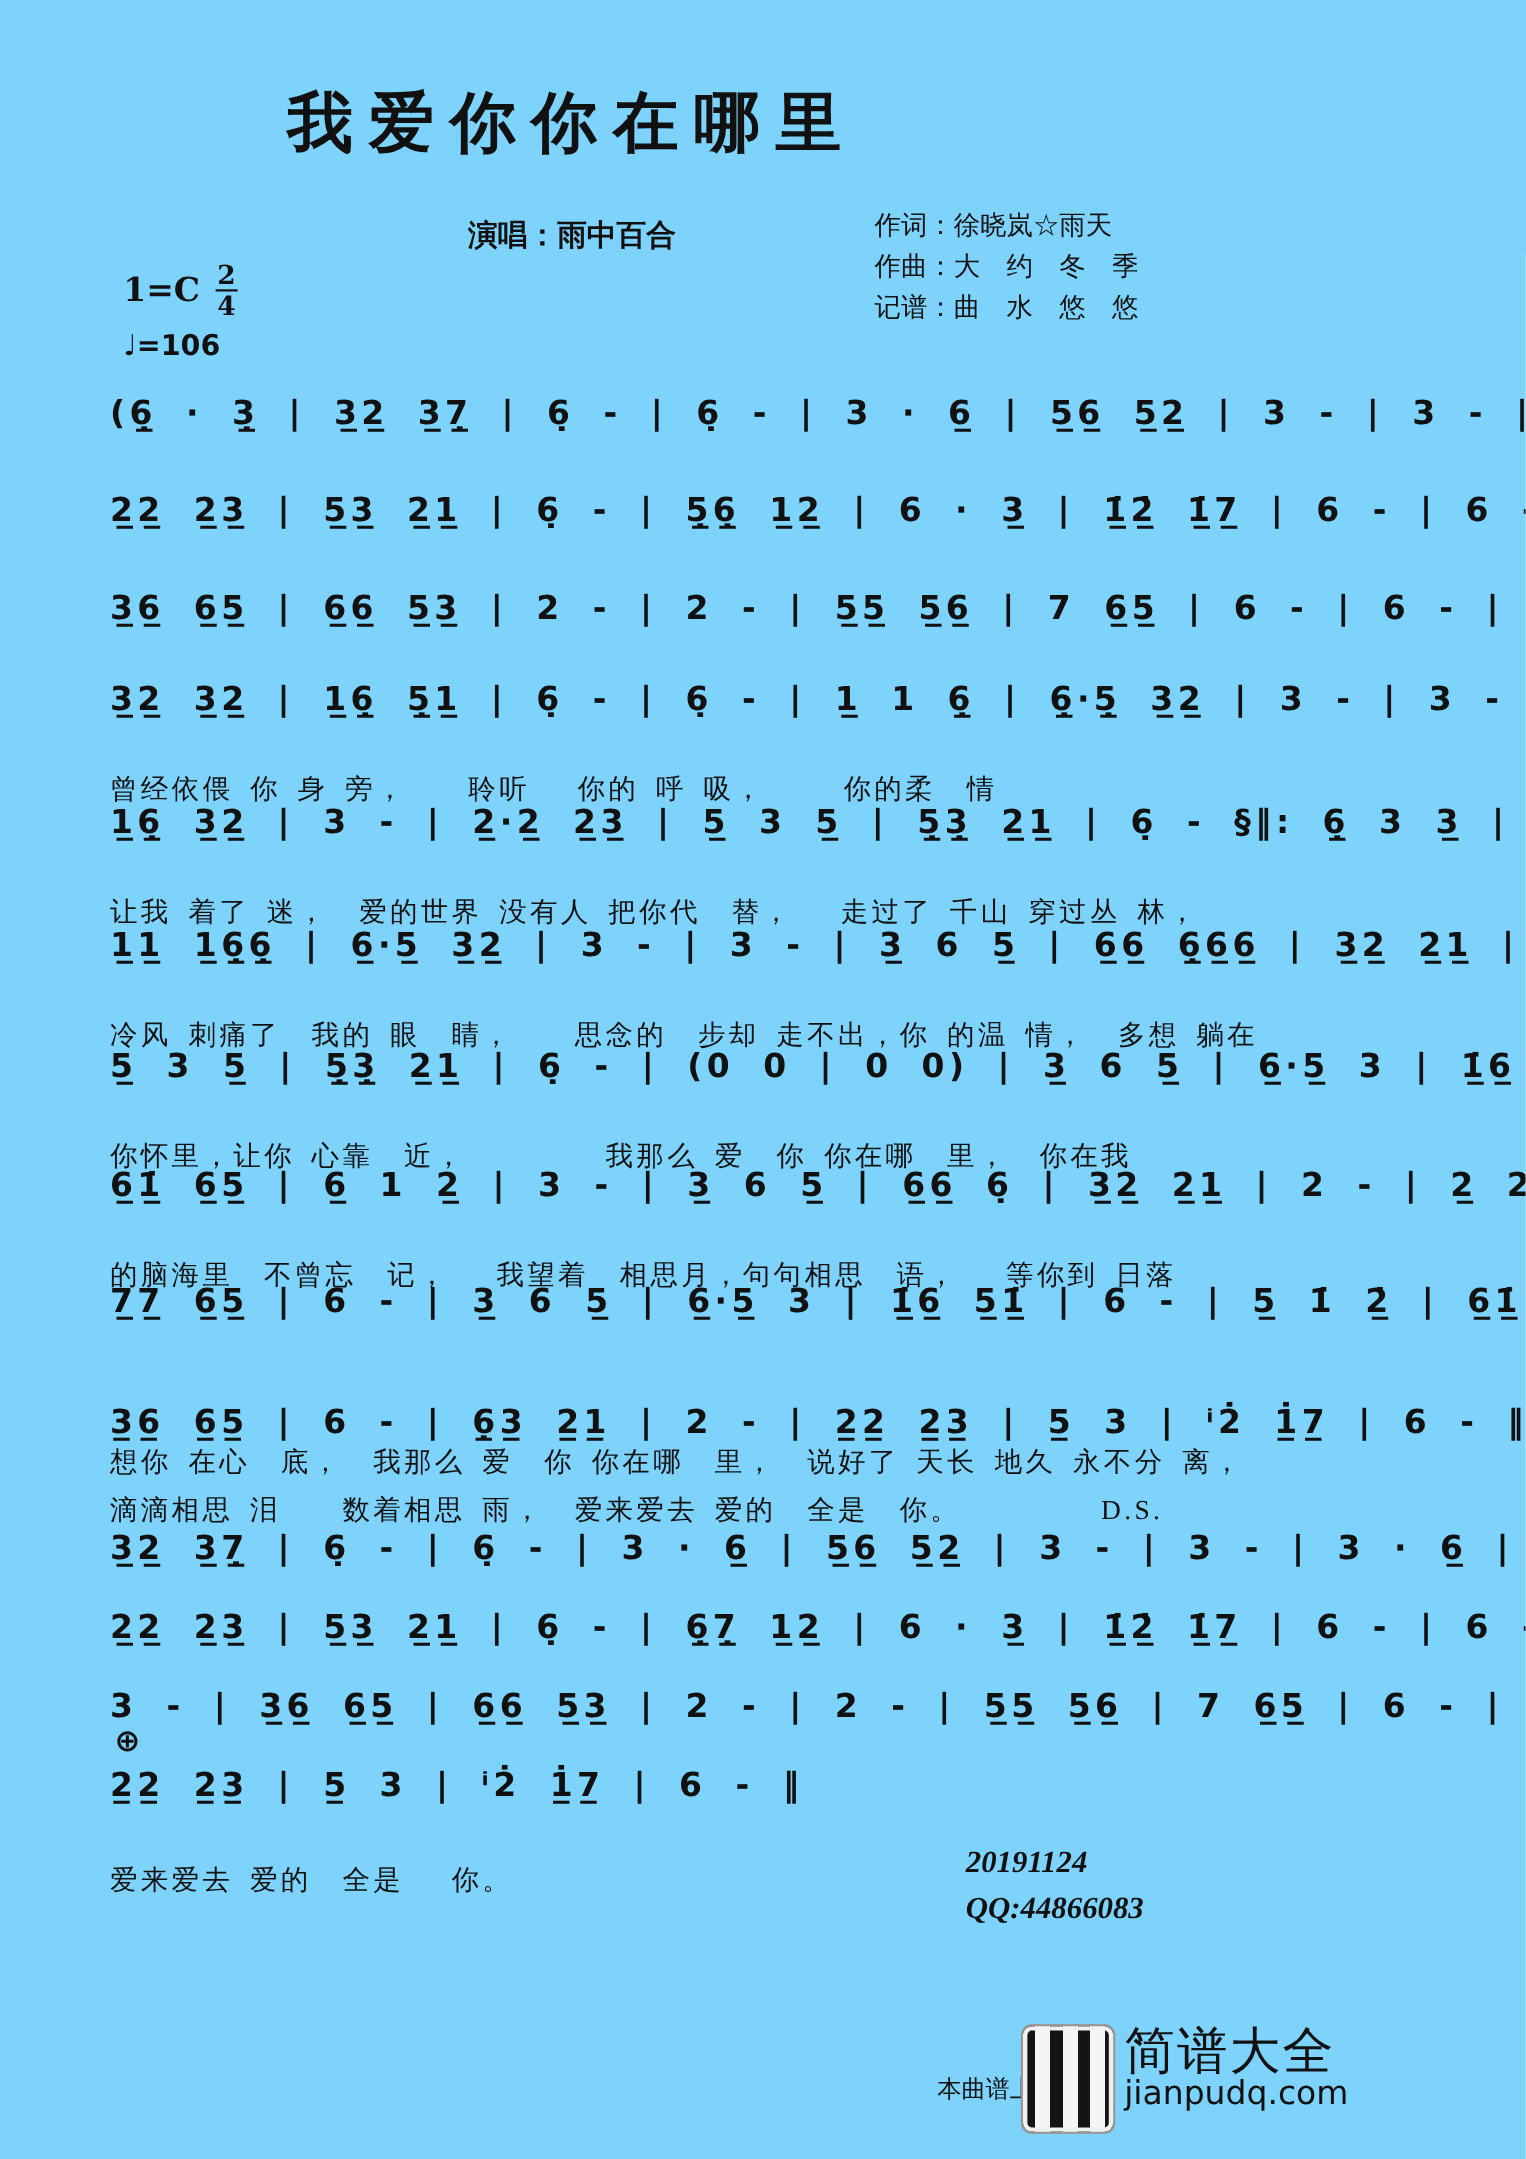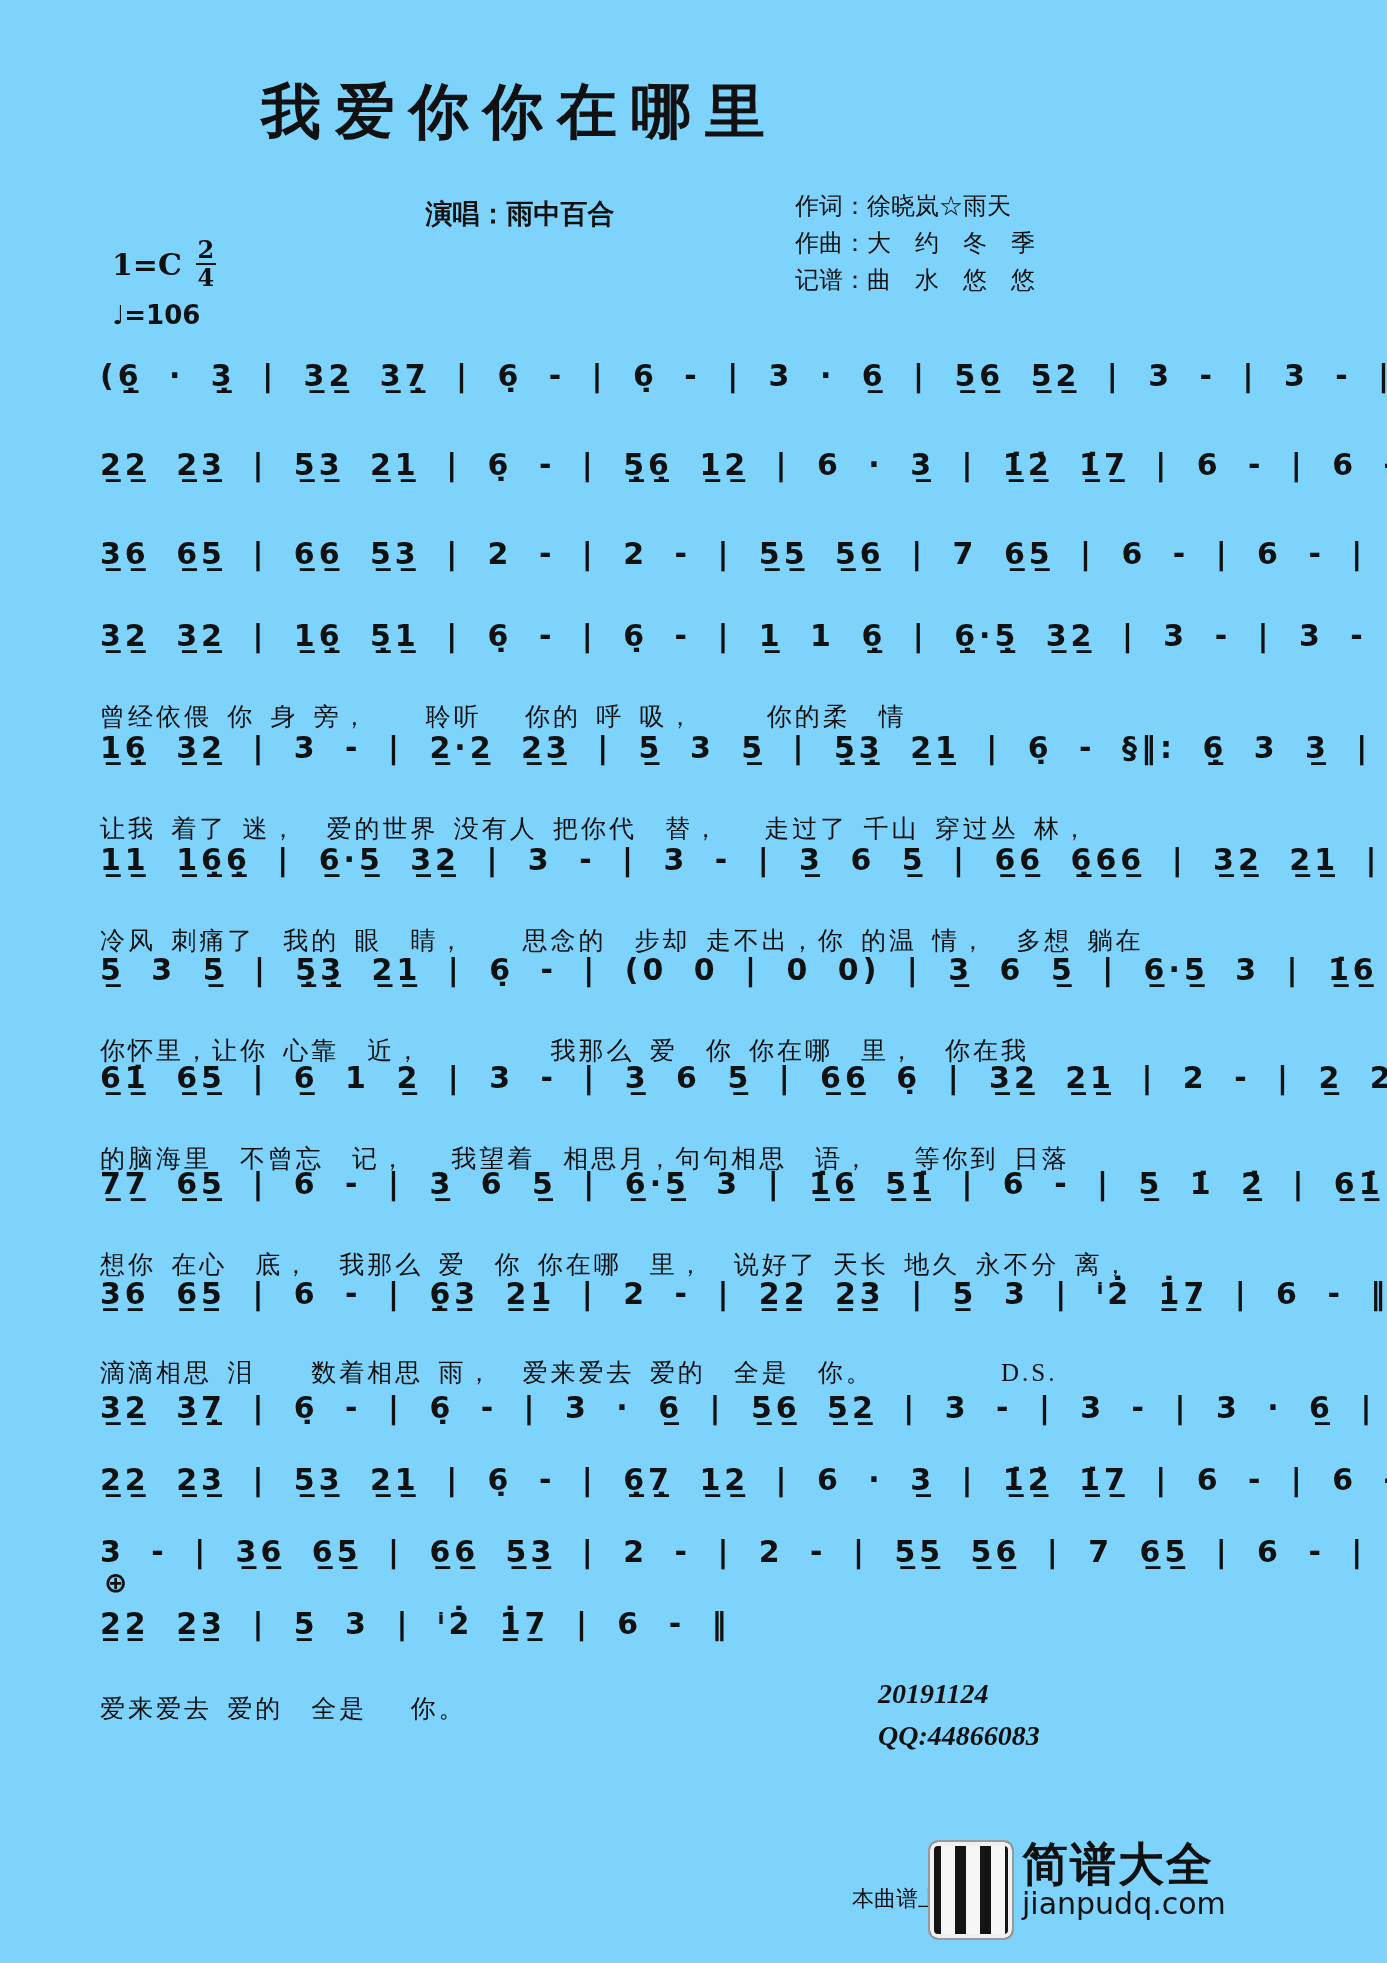--- a/index.html
+++ b/index.html
@@ -82,21 +82,21 @@
   .piano-icon{
     width:82px;height:96px;border-radius:10px;
     border:2px solid #999;
     background:
       repeating-linear-gradient(90deg,#141414 0 11px,#f5f5f5 11px 25px);
     background-color:#f5f5f5;
     box-shadow:inset 0 0 0 4px #f0f0f0;
   }
   .logo-txt{display:flex;flex-direction:column;line-height:1.05;}
   .logo-name{
-    font-size:46px;font-weight:bold;letter-spacing:2px;
+    font-size:46px;font-weight:normal;letter-spacing:2px;
     font-family:"DejaVu Sans",sans-serif;
   }
   .logo-domain{
     font-size:30px;font-weight:normal;
     font-family:"DejaVu Sans",sans-serif;
   }
 </style>
 </head>
 <body>
 
@@ -134,21 +134,21 @@
   <div class="mline notes" style="top:842px">1̲1̲ 1̲6̣̲6̣̲ | 6̲·5̲ 3̲2̲ | 3 - | 3 - | 3̲ 6 5̲ | 6̲6̲ 6̣̲6̲6̲ | 3̲2̲ 2̲1̲ | 2 - | 2̲·2̲ 2̲3̲ |</div>
   <div class="mline lyrics" style="top:888px">冷风 刺痛了　我的 眼　睛，　　思念的　步却 走不出，你 的温 情，　多想 躺在</div>
 
   <div class="mline notes" style="top:952px">5̲ 3 5̲ | 5̣̲3̣̲ 2̲1̲ | 6̣ - | (0 0 | 0 0) | 3̲ 6 5̲ | 6̲·5̲ 3 | 1̲̇6̲ 5̲1̲̇ | 6 - | 5̲ 1̇ 2̲̇ |</div>
   <div class="mline lyrics" style="top:998px">你怀里，让你 心靠　近，　　　　 我那么 爱　你 你在哪　里，　你在我</div>
 
   <div class="mline notes" style="top:1060px">6̲1̲̇ 6̲5̲ | 6̲ 1 2̲ | 3 - | 3̲ 6 5̲ | 6̲6̲ 6̣ | 3̲2̲ 2̲1̲ | 2 - | 2̲ 2 3̲ | 5̲ 3 |</div>
   <div class="mline lyrics" style="top:1106px">的脑海里　不曾忘　记，　 我望着　相思月，句句相思　语，　 等你到 日落</div>
 
   <div class="mline notes" style="top:1166px">7̲7̲ 6̲5̲ | 6 - | 3̲ 6 5̲ | 6̲·5̲ 3 | 1̲̇6̲ 5̲1̲̇ | 6 - | 5̲ 1̇ 2̲̇ | 6̲1̲̇ 6̲5̲ | 6̲ 1 2̲ | 3 - |</div>
-  <div class="mline lyrics" style="top:1212px">想你 在心　底，　我那么 爱　你 你在哪　里，　说好了 天长 地久 永不分 离，</div>
+  <div class="mline lyrics" style="top:1276px">想你 在心　底，　我那么 爱　你 你在哪　里，　说好了 天长 地久 永不分 离，</div>
 
   <div class="mline notes" style="top:1276px">3̲6̲ 6̲5̲ | 6 - | 6̣̲3̲ 2̲1̲ | 2 - | 2̲2̲ 2̲3̲ | 5̲ 3 | ⁱ2̇ 1̲̇7̲ | 6 - ‖ ⊕(6̣̲ · 3̣̲</div>
   <div class="mline lyrics" style="top:1320px">滴滴相思 泪　　数着相思 雨，　爱来爱去 爱的　全是　你。　　　　 D.S.</div>
 
   <div class="mline notes" style="top:1390px">3̲2̲ 3̲7̣̲ | 6̣ - | 6̣ - | 3 · 6̲ | 5̲6̲ 5̲2̲ | 3 - | 3 - | 3 · 6̲ | 6 5̲3̲ | 2 - | 2 - |</div>
   <div class="mline notes" style="top:1462px">2̲2̲ 2̲3̲ | 5̲3̲ 2̲1̲ | 6̣ - | 6̣̲7̣̲ 1̲2̲ | 6 · 3̲ | 1̲̇2̲̇ 1̲̇7̲ | 6 - | 6 - | 1̇ · 2̲̇ | 6 5̲6̲ | 3 - |</div>
   <div class="mline notes" style="top:1534px">3 - | 3̲6̲ 6̲5̲ | 6̲6̲ 5̲3̲ | 2 - | 2 - | 5̲5̲ 5̲6̲ | 7 6̲5̲ | 6 - | 6 - | 0 0 | 0 0 ) :‖</div>
 
   <div class="coda-mark">⊕</div>
   <div class="mline notes" style="top:1606px">2̲2̲ 2̲3̲ | 5̲ 3 | ⁱ2̇ 1̲̇7̲ | 6 - ‖</div>

